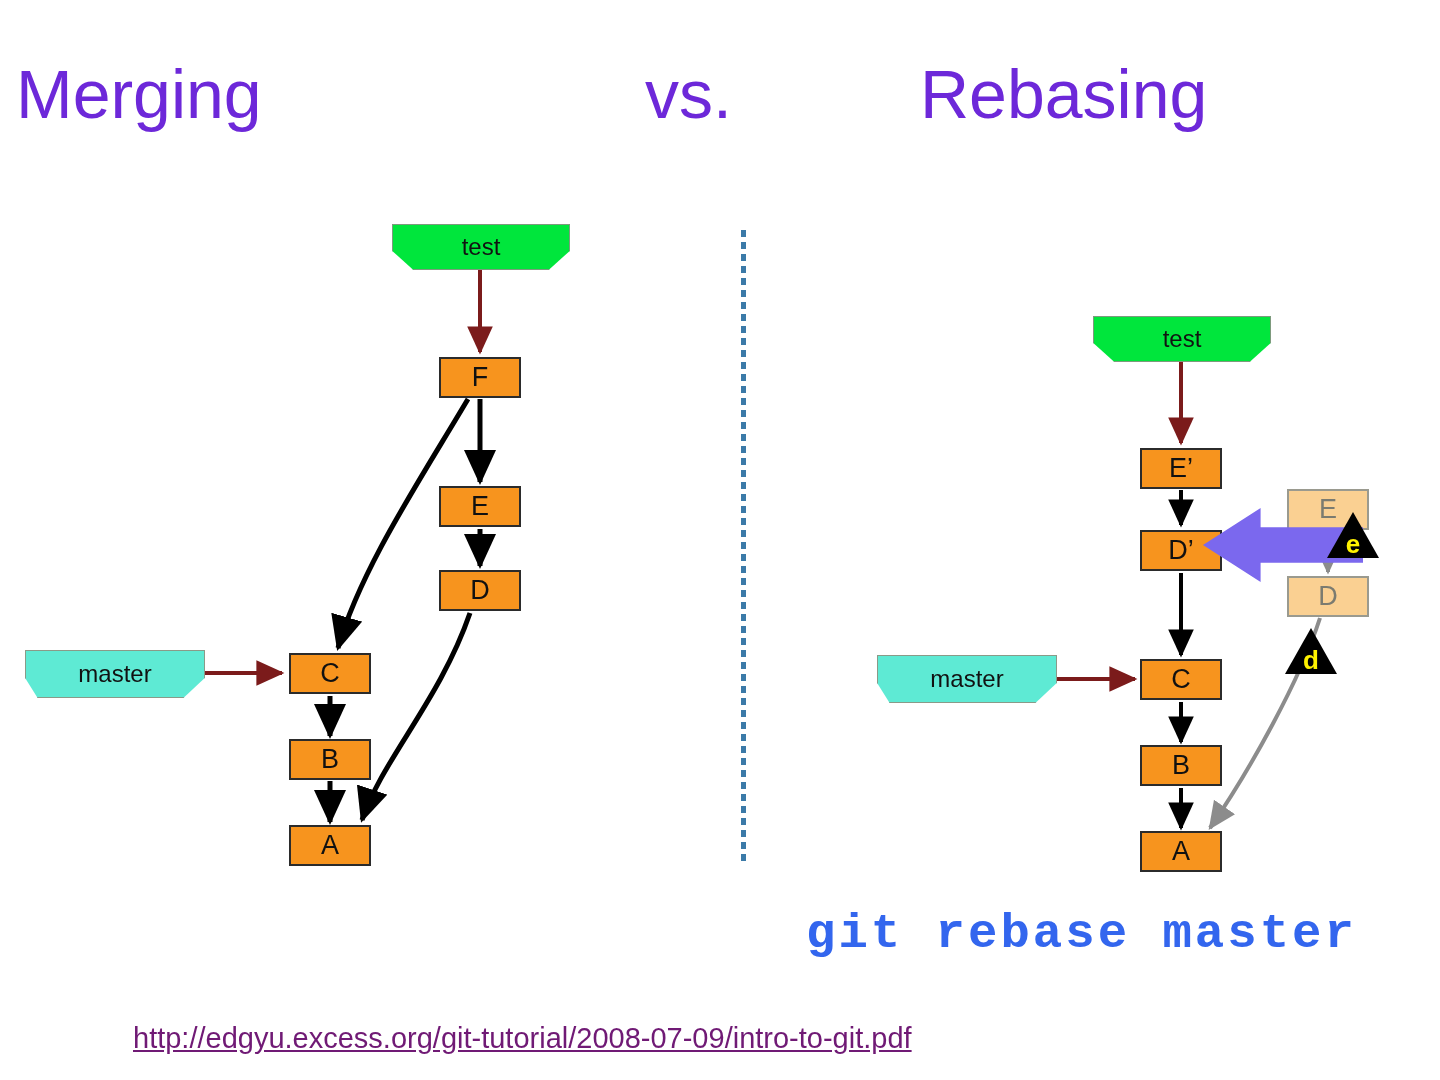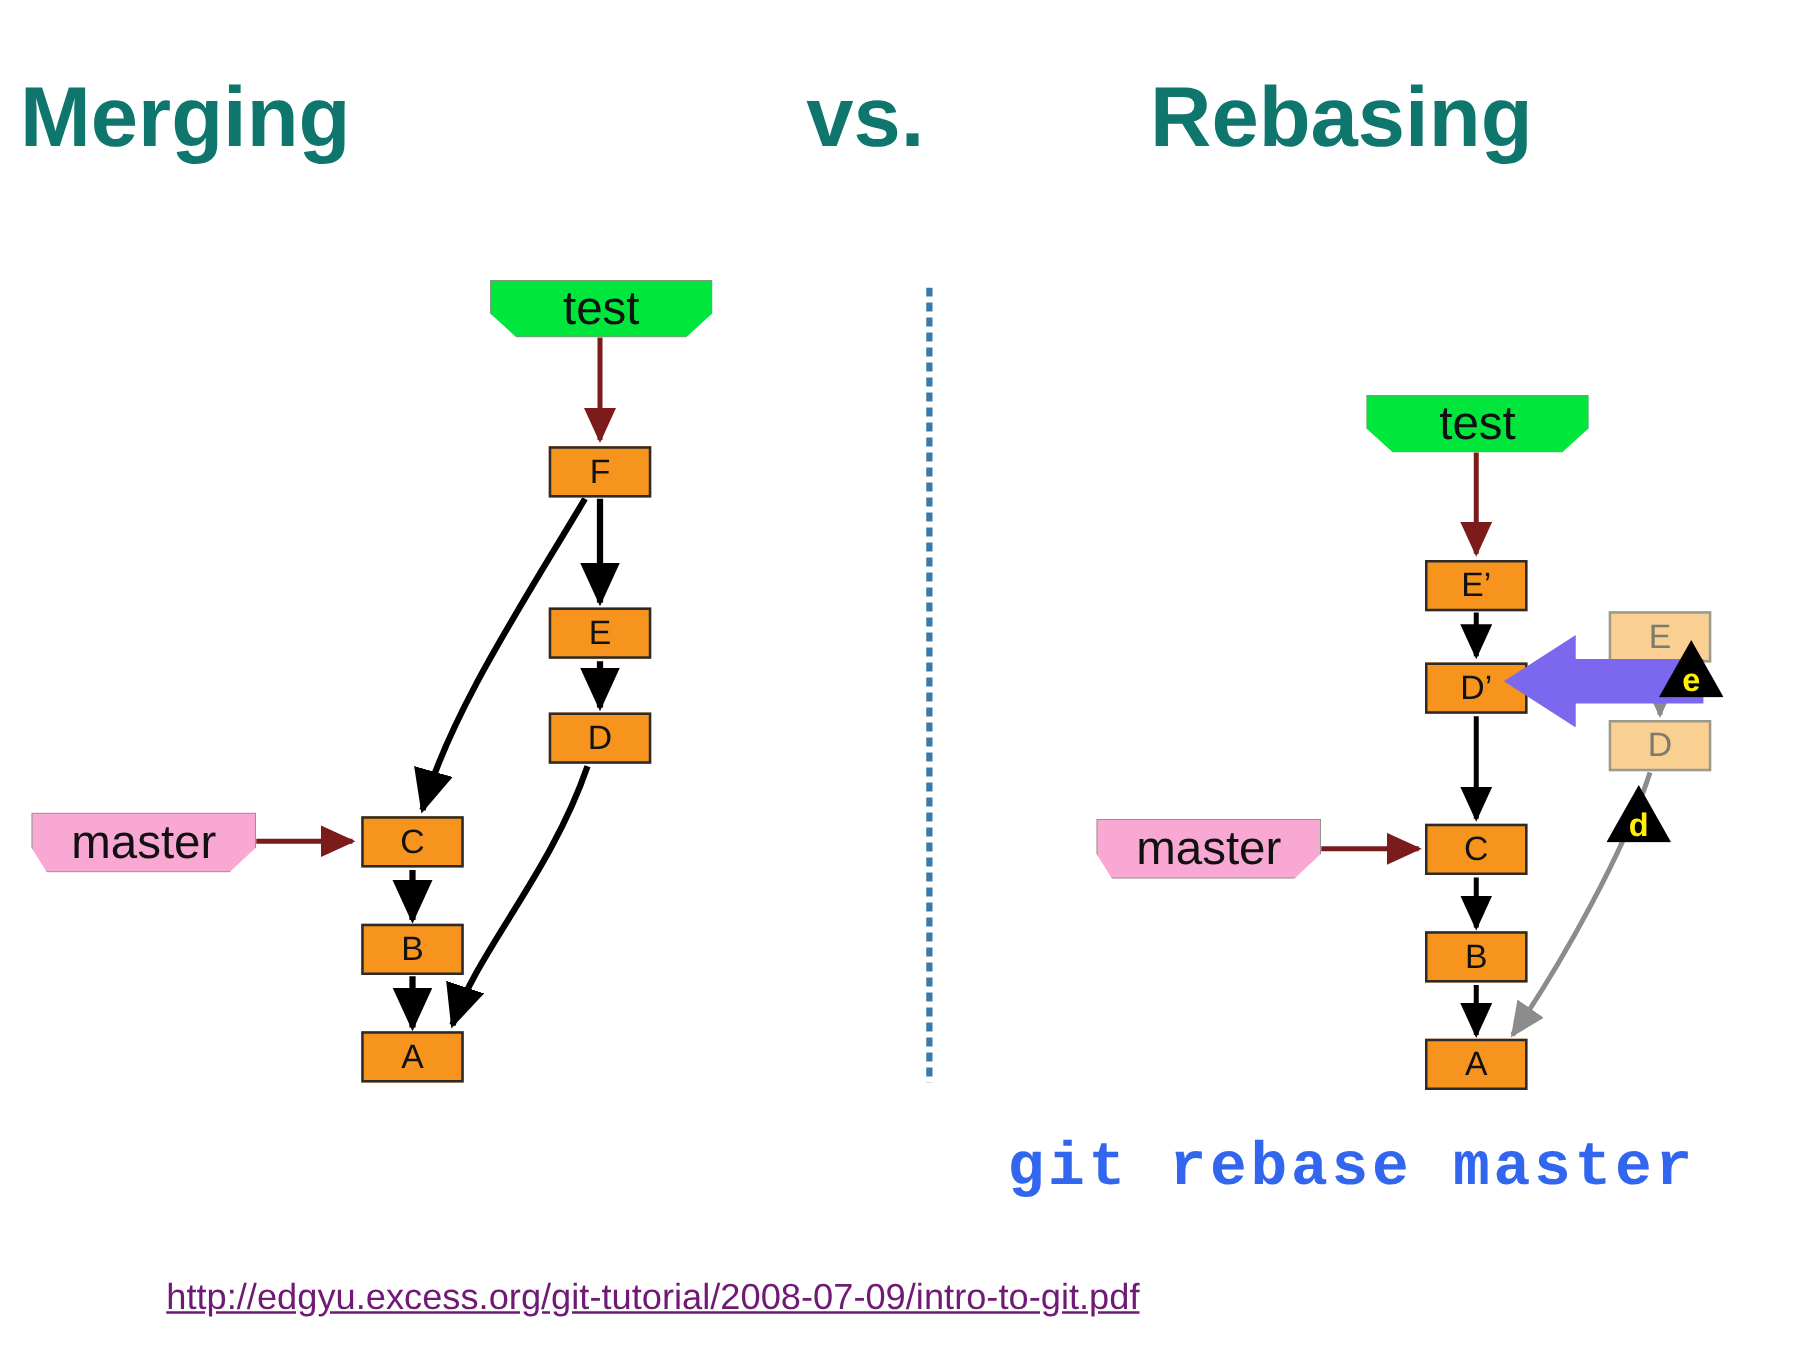--- a/index.html
+++ b/index.html
@@ -21,23 +21,23 @@
     position: absolute;
     left: 0;
     top: 44px;
     width: 1440px;
     height: 100px;
   }
   .title-word {
     position: absolute;
     font-family: "Liberation Sans", sans-serif;
     font-size: 68px;
-    font-weight: 700;
+    font-weight: 400;
     line-height: 100px;
-    color: #0f766e;
+    color: #6d28d9;
     white-space: nowrap;
   }
   #title-merging { left: 16px; top: 0; }
   #title-vs      { left: 645px; top: 0; }
   #title-rebasing{ left: 920px; top: 0; }
 
   
   .diagram {
     position: absolute;
     top: 0;
@@ -71,34 +71,34 @@
   }
 
   
   .tag {
     position: absolute;
     box-sizing: border-box;
     display: flex;
     align-items: center;
     justify-content: center;
     font-family: "Liberation Sans", sans-serif;
-    font-size: 38px;
+    font-size: 24px;
     color: #111111;
     white-space: nowrap;
   }
   .tag-test {
     background: #00E63C;
     border: 1px solid #7d9a7d;
     width: 178px;
     height: 46px;
     
     clip-path: polygon(0% 0%, 100% 0%, 100% 58%, 88% 100%, 12% 100%, 0% 58%);
   }
   .tag-master {
-    background: #f9a8d4;
+    background: #5eead4;
     border: 1px solid #8a9a88;
     width: 180px;
     height: 48px;
     
     clip-path: polygon(0% 0%, 100% 0%, 100% 58%, 88% 100%, 7% 100%, 0% 58%);
   }
 
   
   .tri-marker {
     position: absolute;

